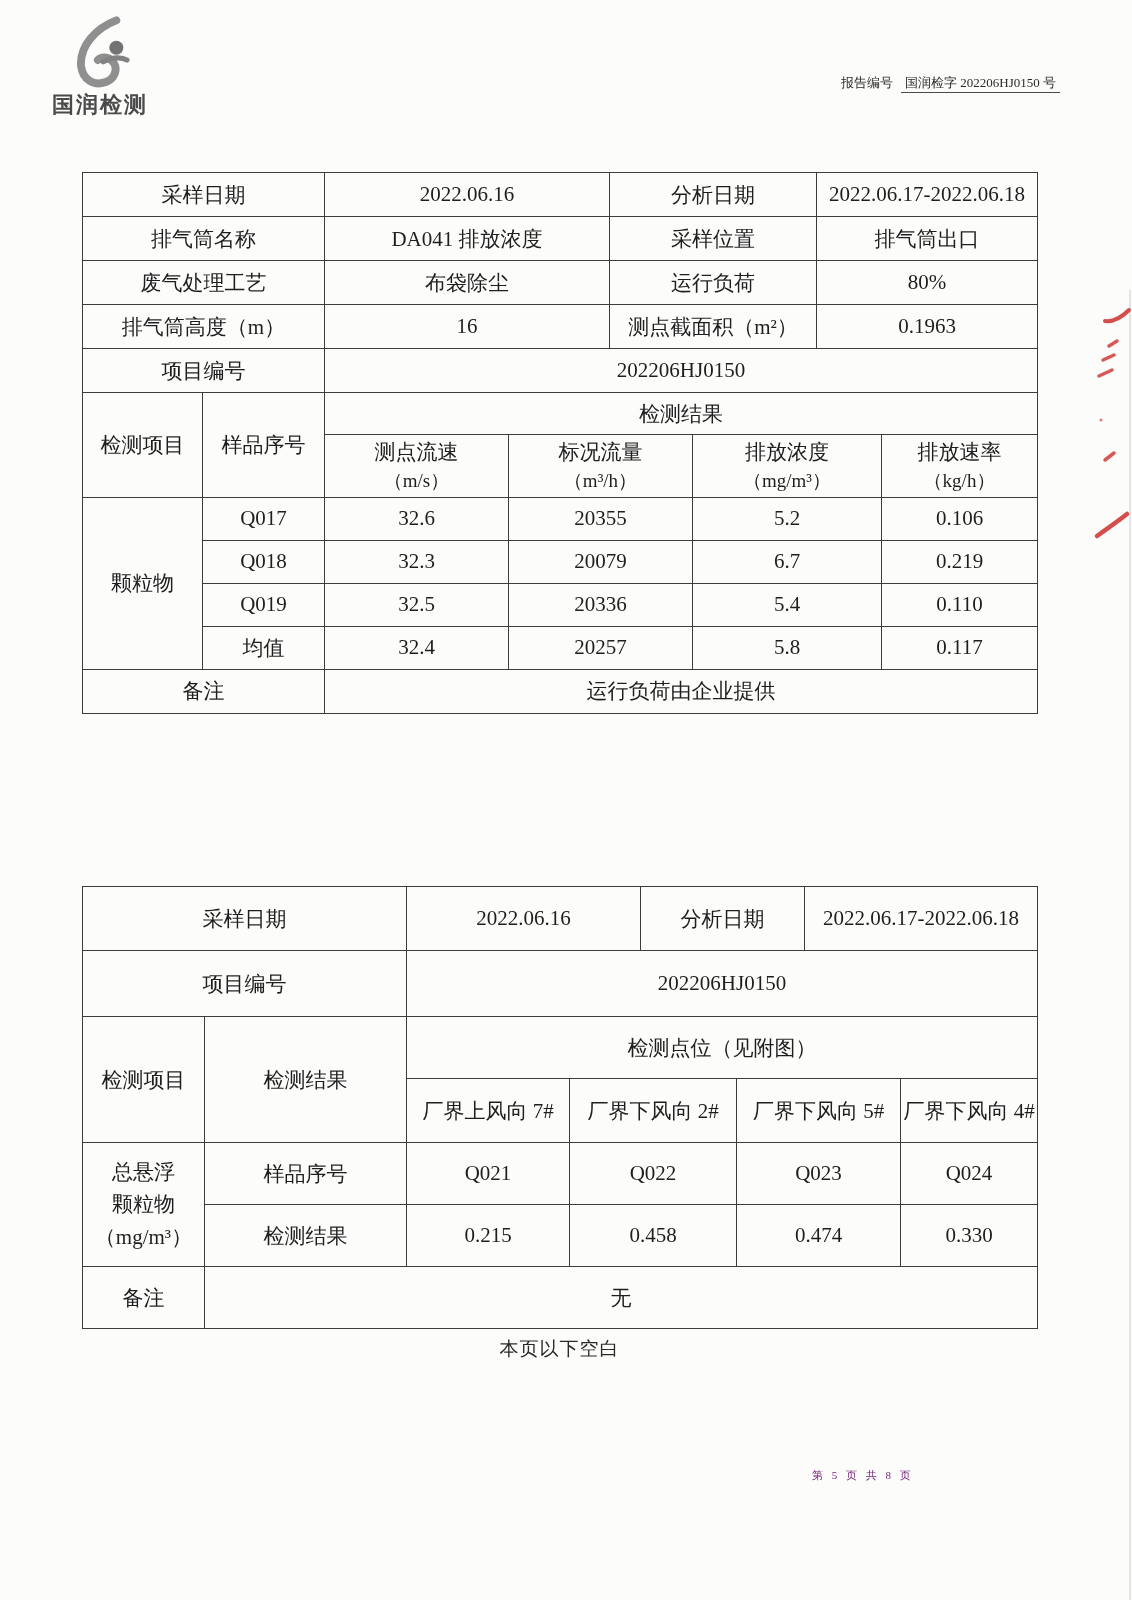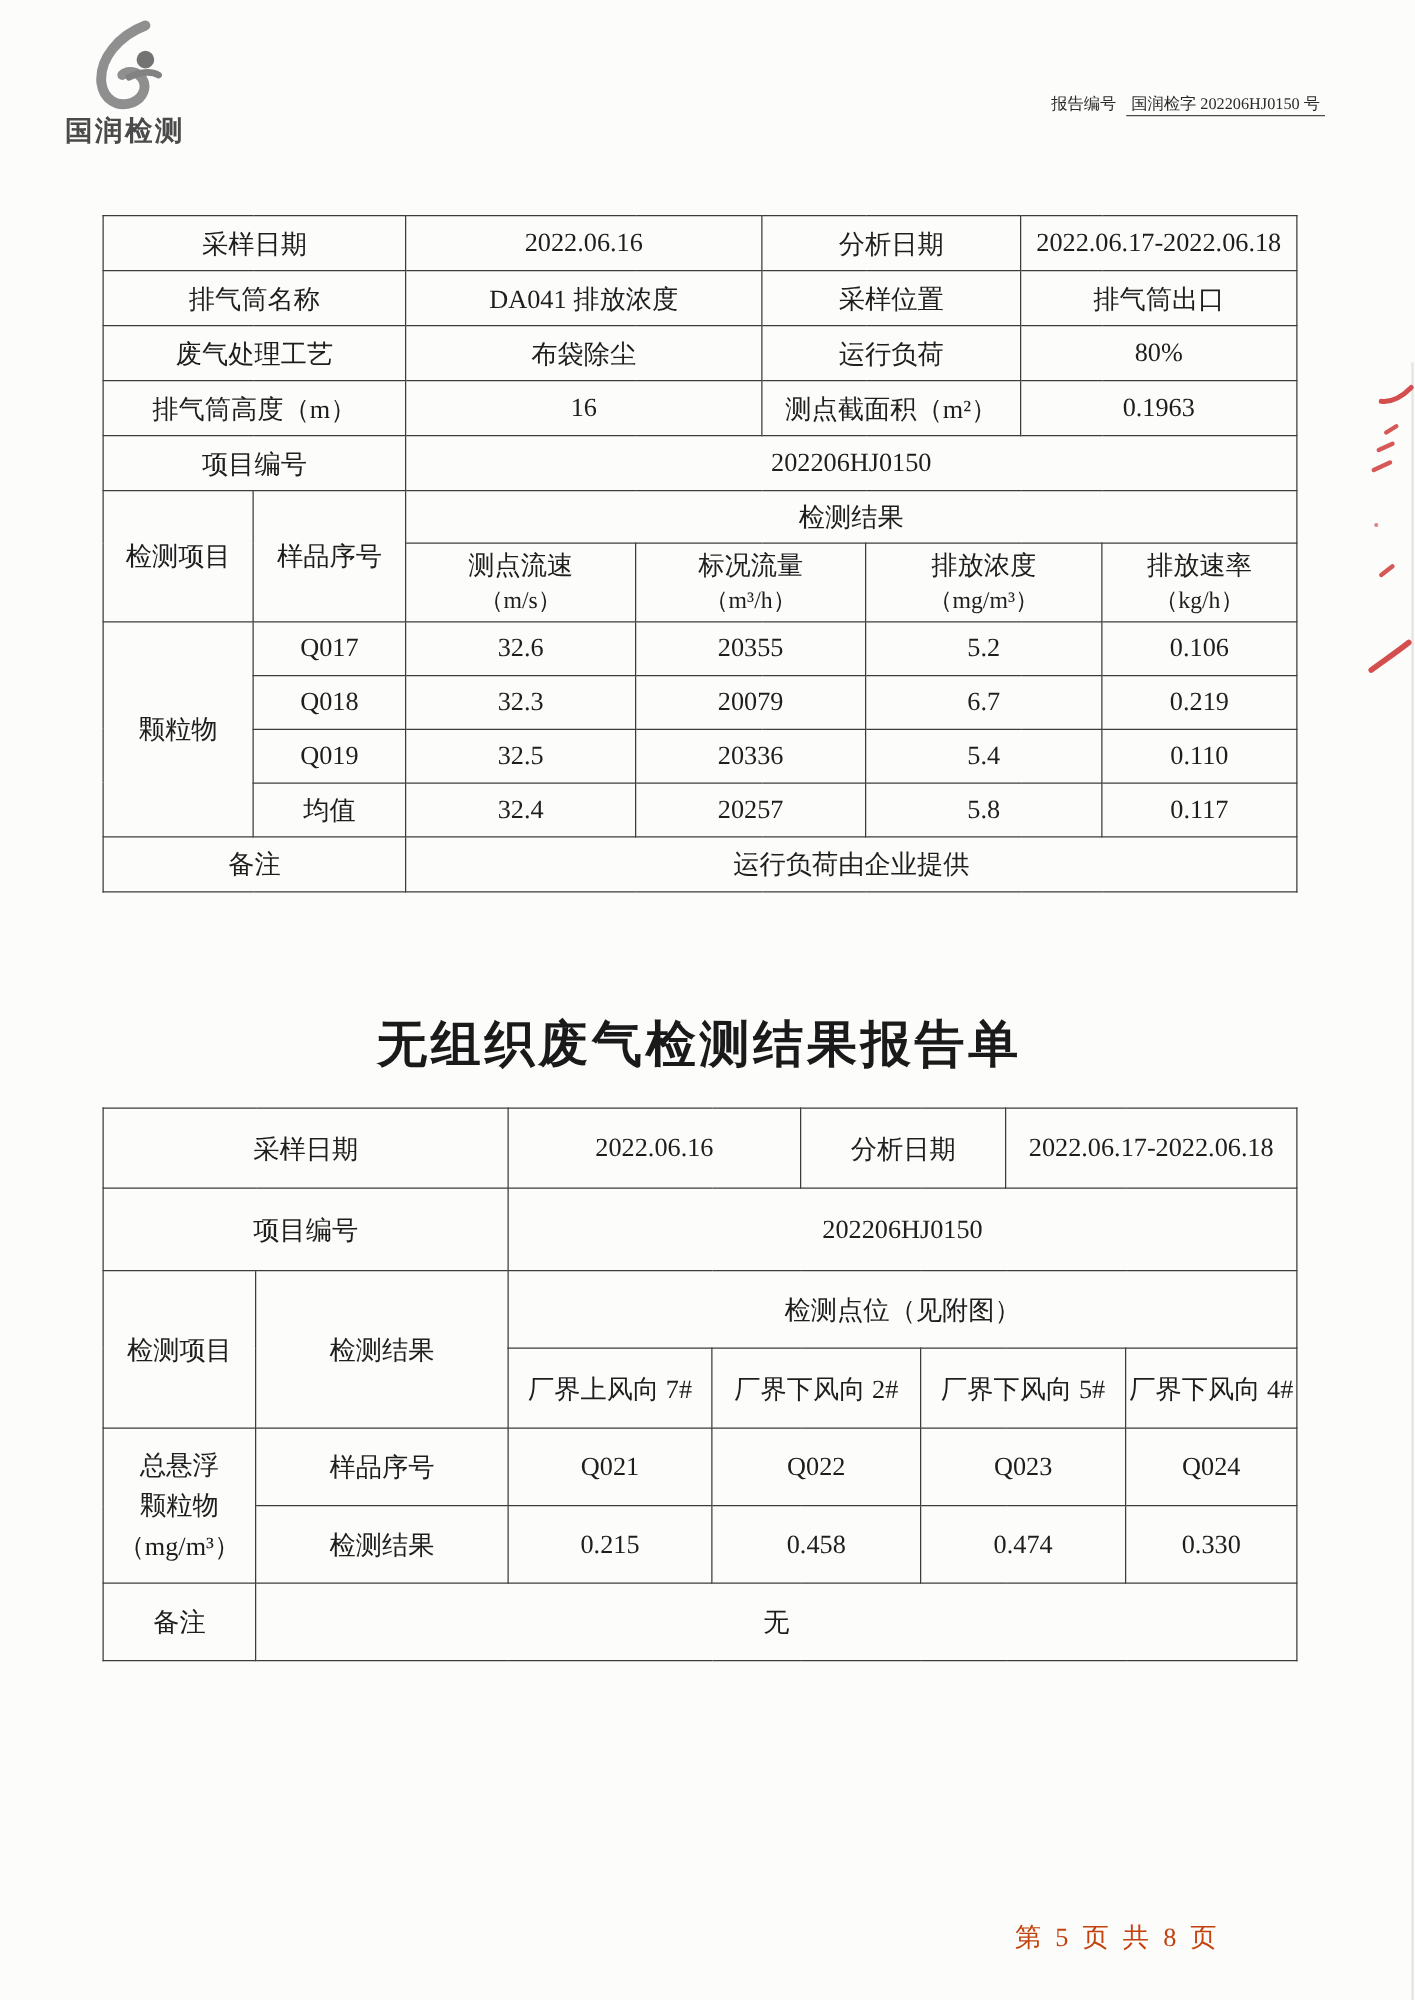--- a/index.html
+++ b/index.html
@@ -35,21 +35,21 @@
     font-size: 21px;
     color: #1e1e1e;
     padding: 2px;
     overflow: hidden;
   }
   .hdr2 { line-height: 1.45; }
   .unit { font-size: 19px; display: block; }
   .pre { white-space: pre-line; line-height: 1.55; }
   
   .blank-note { position: absolute; left: 82px; width: 955px; top: 1336px; text-align: center; font-size: 19px; color: #2a2a2a; letter-spacing: 1px; }
-  .page-footer { position: absolute; top: 1536px; left: 812px; font-size: 21px; color: #c2410c; letter-spacing: 3px; }
+  .page-footer { position: absolute; top: 1468px; left: 812px; font-size: 11px; color: #701a75; letter-spacing: 3px; }
   
   .red-marks { position: absolute; left: 1085px; top: 298px; width: 47px; height: 245px; }
   .edge-line { position: absolute; right: 1px; top: 290px; width: 2px; height: 1310px; background: rgba(130,130,130,0.18); }
 </style>
 </head>
 <body>
 
 <div class="page">
 
   <div class="logo-block">
@@ -158,21 +158,20 @@
       <td colspan="2">5.8</td>
       <td>0.117</td>
     </tr>
     <tr style="height:44px">
       <td colspan="2">备注</td>
       <td colspan="6">运行负荷由企业提供</td>
     </tr>
   </tbody>
     </table>
 
-  <div id="title2" class="doc-title">无组织废气检测结果报告单</div>
 
   <table id="t2" class="rpt">
     <colgroup>
       <col style="width:122px">
         <col style="width:202px">
         <col style="width:163px">
         <col style="width:71px">
       <col style="width:96px">
         <col style="width:68px">
         <col style="width:96px">
@@ -217,20 +216,21 @@
       <td colspan="2">0.474</td>
       <td>0.330</td>
     </tr>
     <tr style="height:62px">
       <td>备注</td>
       <td colspan="7">无</td>
     </tr>
   </tbody>
     </table>
 
+  <div class="blank-note">本页以下空白</div>
 
   <div class="page-footer">第 5 页 共 8 页</div>
 
   <svg class="red-marks" viewBox="0 0 47 245">
     <path d="M44,12 C36,20 28,24 20,23" stroke="#cc2f2f" stroke-width="4" fill="none" stroke-linecap="round" opacity="0.85"></path>
     <path d="M24,48 l8,-5" stroke="#cc2f2f" stroke-width="3.5" fill="none" stroke-linecap="round" opacity="0.8"></path>
     <path d="M18,62 l11,-5" stroke="#cc2f2f" stroke-width="3.5" fill="none" stroke-linecap="round" opacity="0.8"></path>
     <path d="M14,78 l13,-6" stroke="#cc2f2f" stroke-width="3.5" fill="none" stroke-linecap="round" opacity="0.8"></path>
     <circle cx="16" cy="122" r="1.6" fill="#cc2f2f" opacity="0.6"></circle>
     <path d="M20,162 l9,-7" stroke="#cc2f2f" stroke-width="3.5" fill="none" stroke-linecap="round" opacity="0.8"></path>

